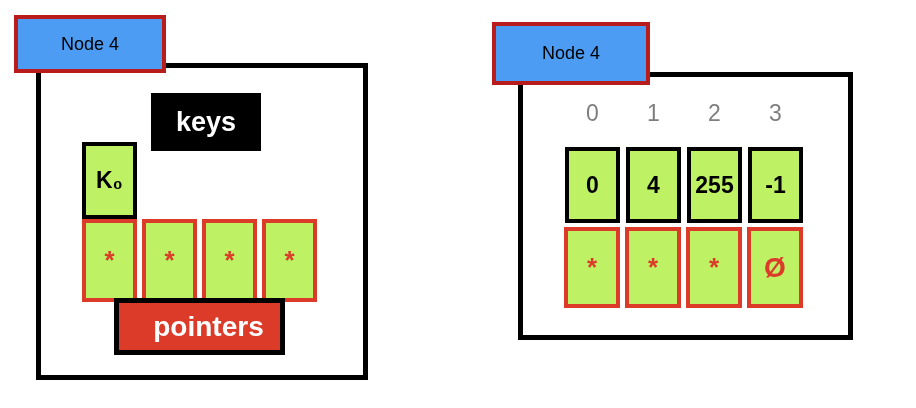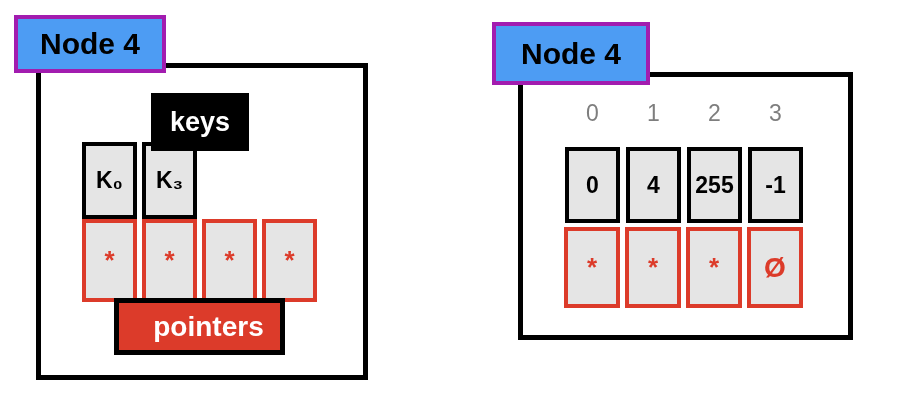--- a/index.html
+++ b/index.html
@@ -13,40 +13,40 @@
   .abs{position:absolute;box-sizing:border-box;}
 
   
   .outer-box{
     border:5px solid #000;
     background:#ffffff;
     z-index:1;
   }
   .node-badge{
     background:#4D9CF3;
-    border:4px solid #a21caf;
+    border:4px solid #b91c1c;
     z-index:5;
     display:flex;align-items:center;justify-content:center;
-    font-weight:bold;font-size:30px;color:#000;
+    font-weight:normal;font-size:18px;color:#000;
   }
   .row{display:flex;z-index:2;}
   .cell{
     box-sizing:border-box;
-    background:#e5e5e5;
+    background:#bef264;
     display:flex;align-items:center;justify-content:center;
     font-weight:bold;
   }
   .key-cell{border:4px solid #000;color:#000;font-size:23px;}
   .ptr-cell{border:4px solid #DC3B2A;color:#DC3B2A;font-size:26px;}
 
   
   .l-outer{left:36px;top:63px;width:332px;height:317px;}
   .l-node{left:14px;top:15px;width:152px;height:58px;}
   .l-keys-badge{
-    left:151px;top:93px;width:98px;height:58px;
+    left:151px;top:93px;width:110px;height:58px;
     background:#000;color:#fff;z-index:4;
     display:flex;align-items:center;justify-content:center;
     font-weight:bold;font-size:27px;
   }
   .l-keys-row{left:82px;top:142px;gap:5px;}
   .l-keys-row .cell{width:55px;height:77px;}
   .l-ptr-row{left:82px;top:219px;gap:5px;}
   .l-ptr-row .cell{width:55px;height:83px;}
   .l-ptr-badge{
     left:114px;top:298px;width:171px;height:57px;
@@ -81,23 +81,20 @@
     <span>Node 4</span>
   </div>
 
   <div class="abs l-keys-badge">
     <span>keys</span>
   </div>
 
   <div class="abs row l-keys-row">
     <div class="cell key-cell">
         <span>K₀</span>
-      </div>
-    <div class="cell key-cell">
-        <span>K₃</span>
       </div>
   </div>
 
   <div class="abs row l-ptr-row">
     <div class="cell ptr-cell">
         <span>*</span>
       </div>
     <div class="cell ptr-cell">
         <span>*</span>
       </div>

